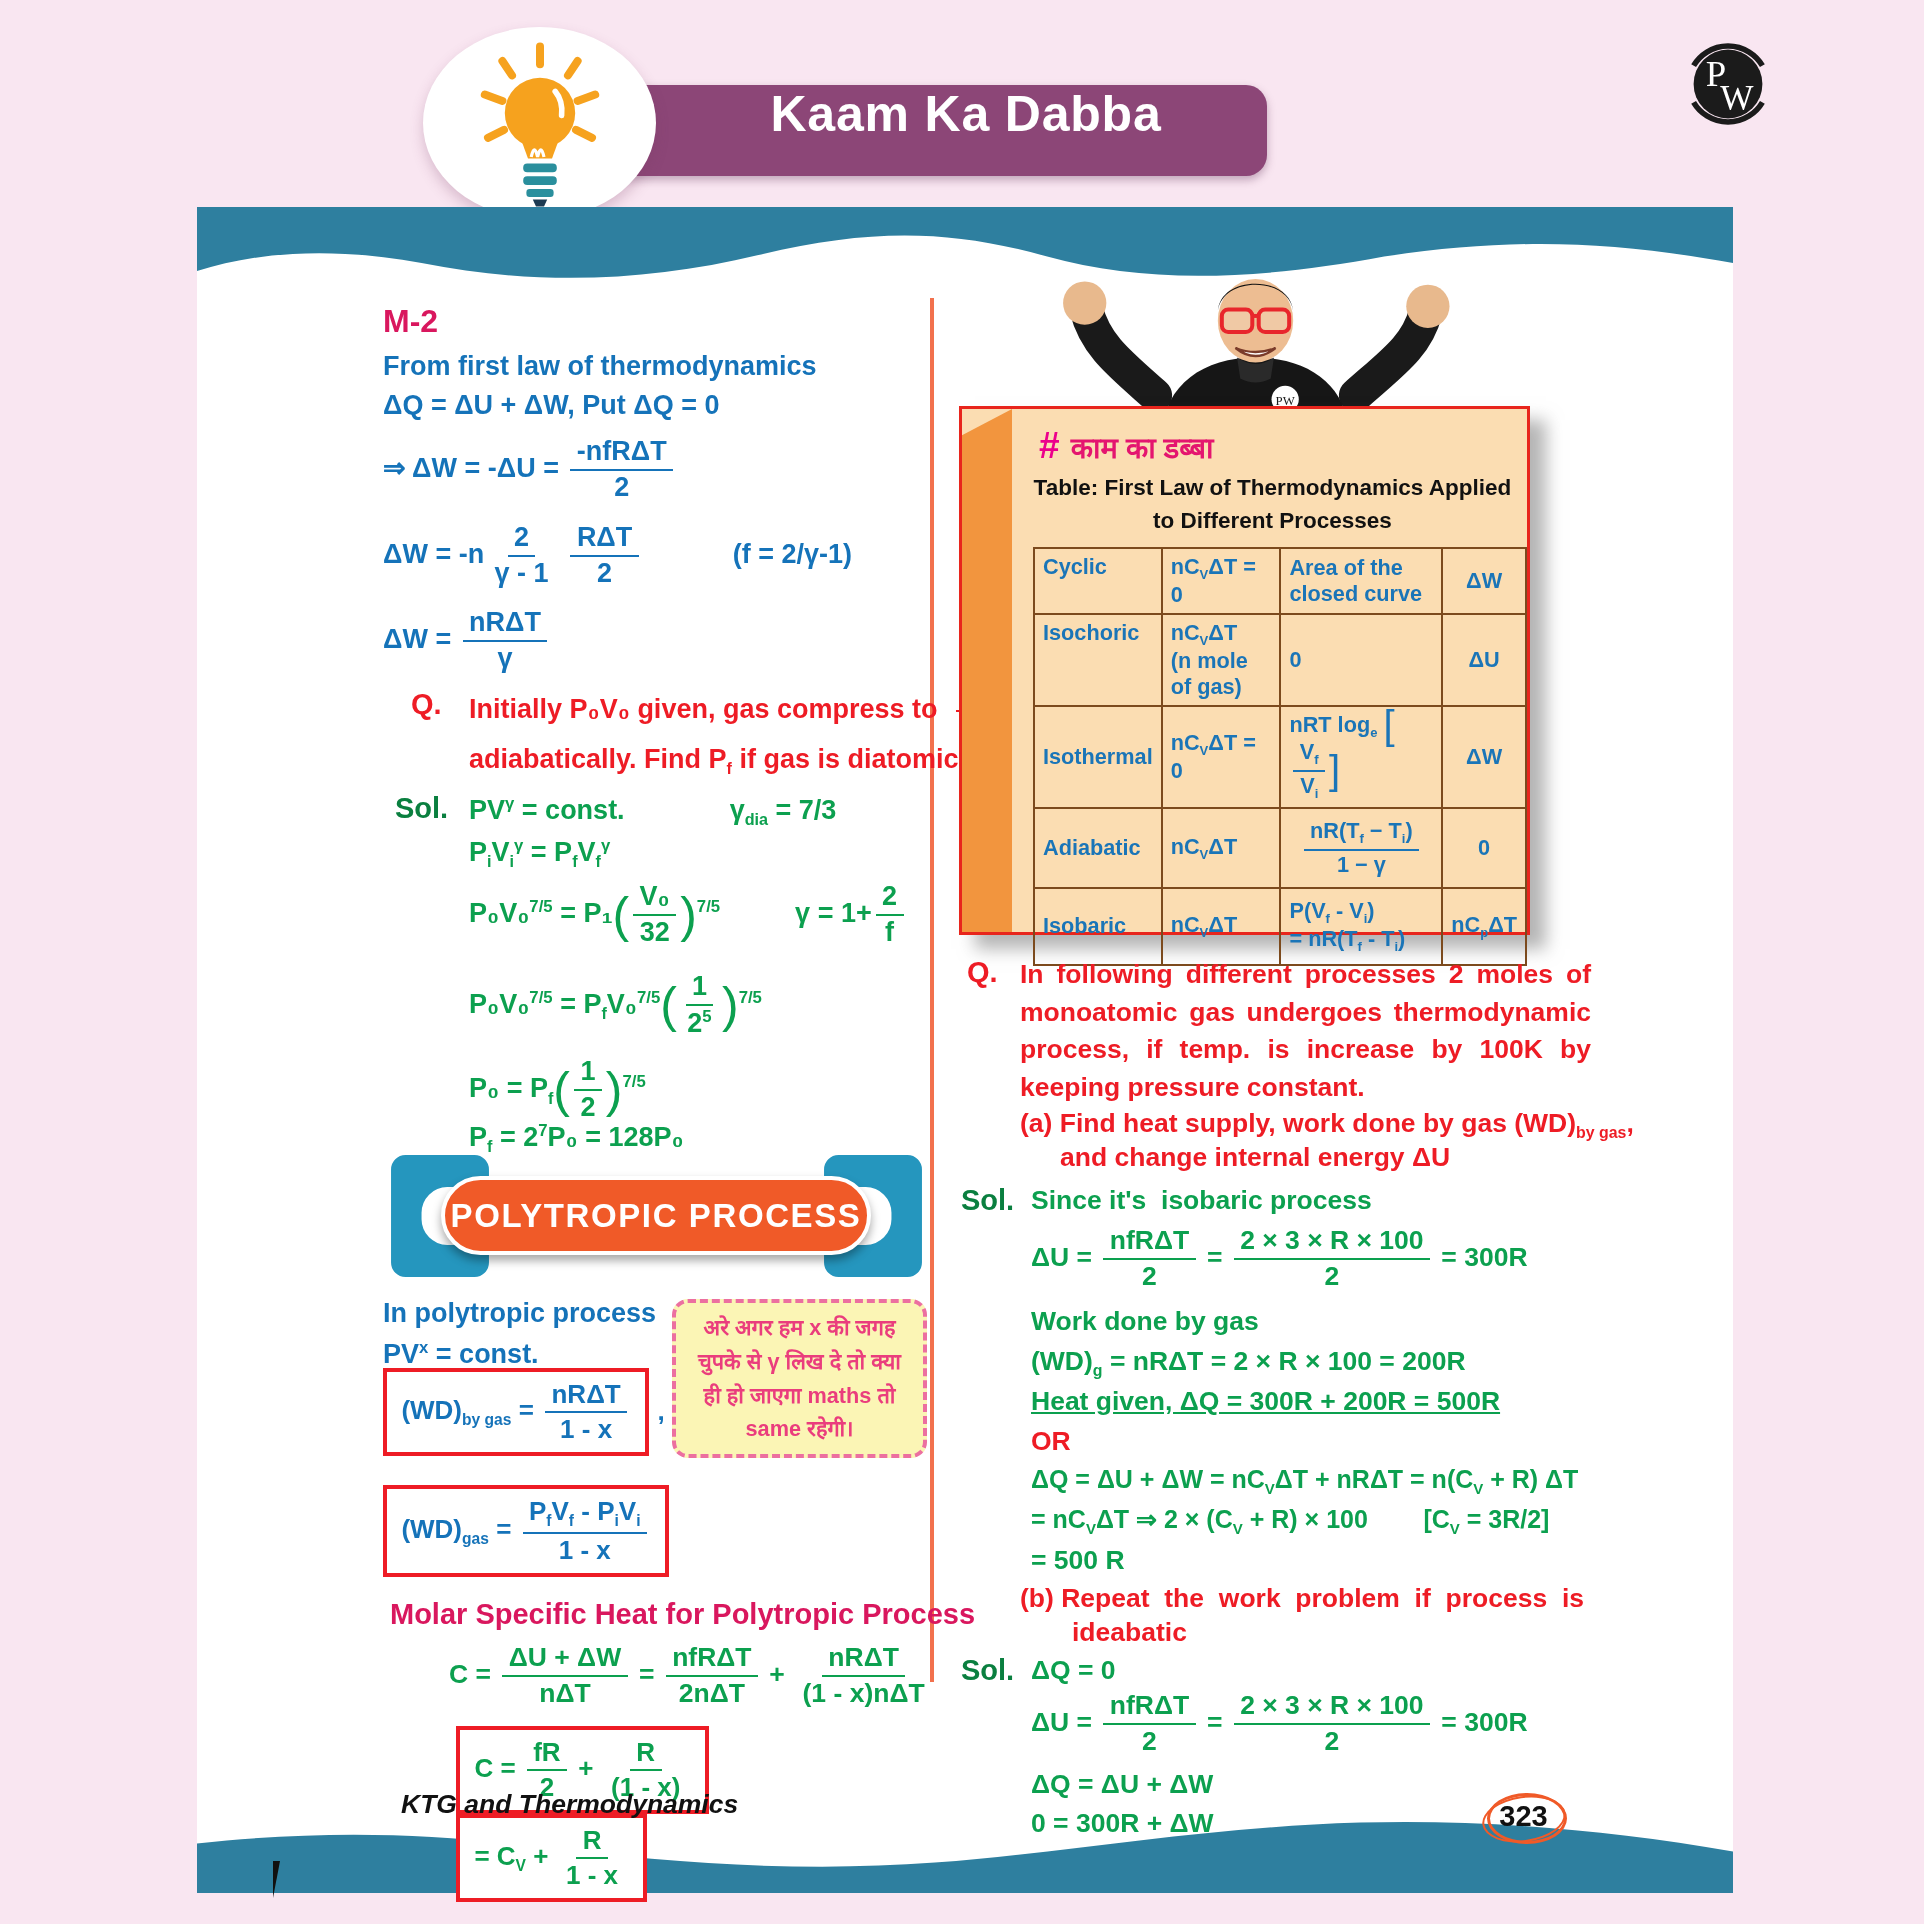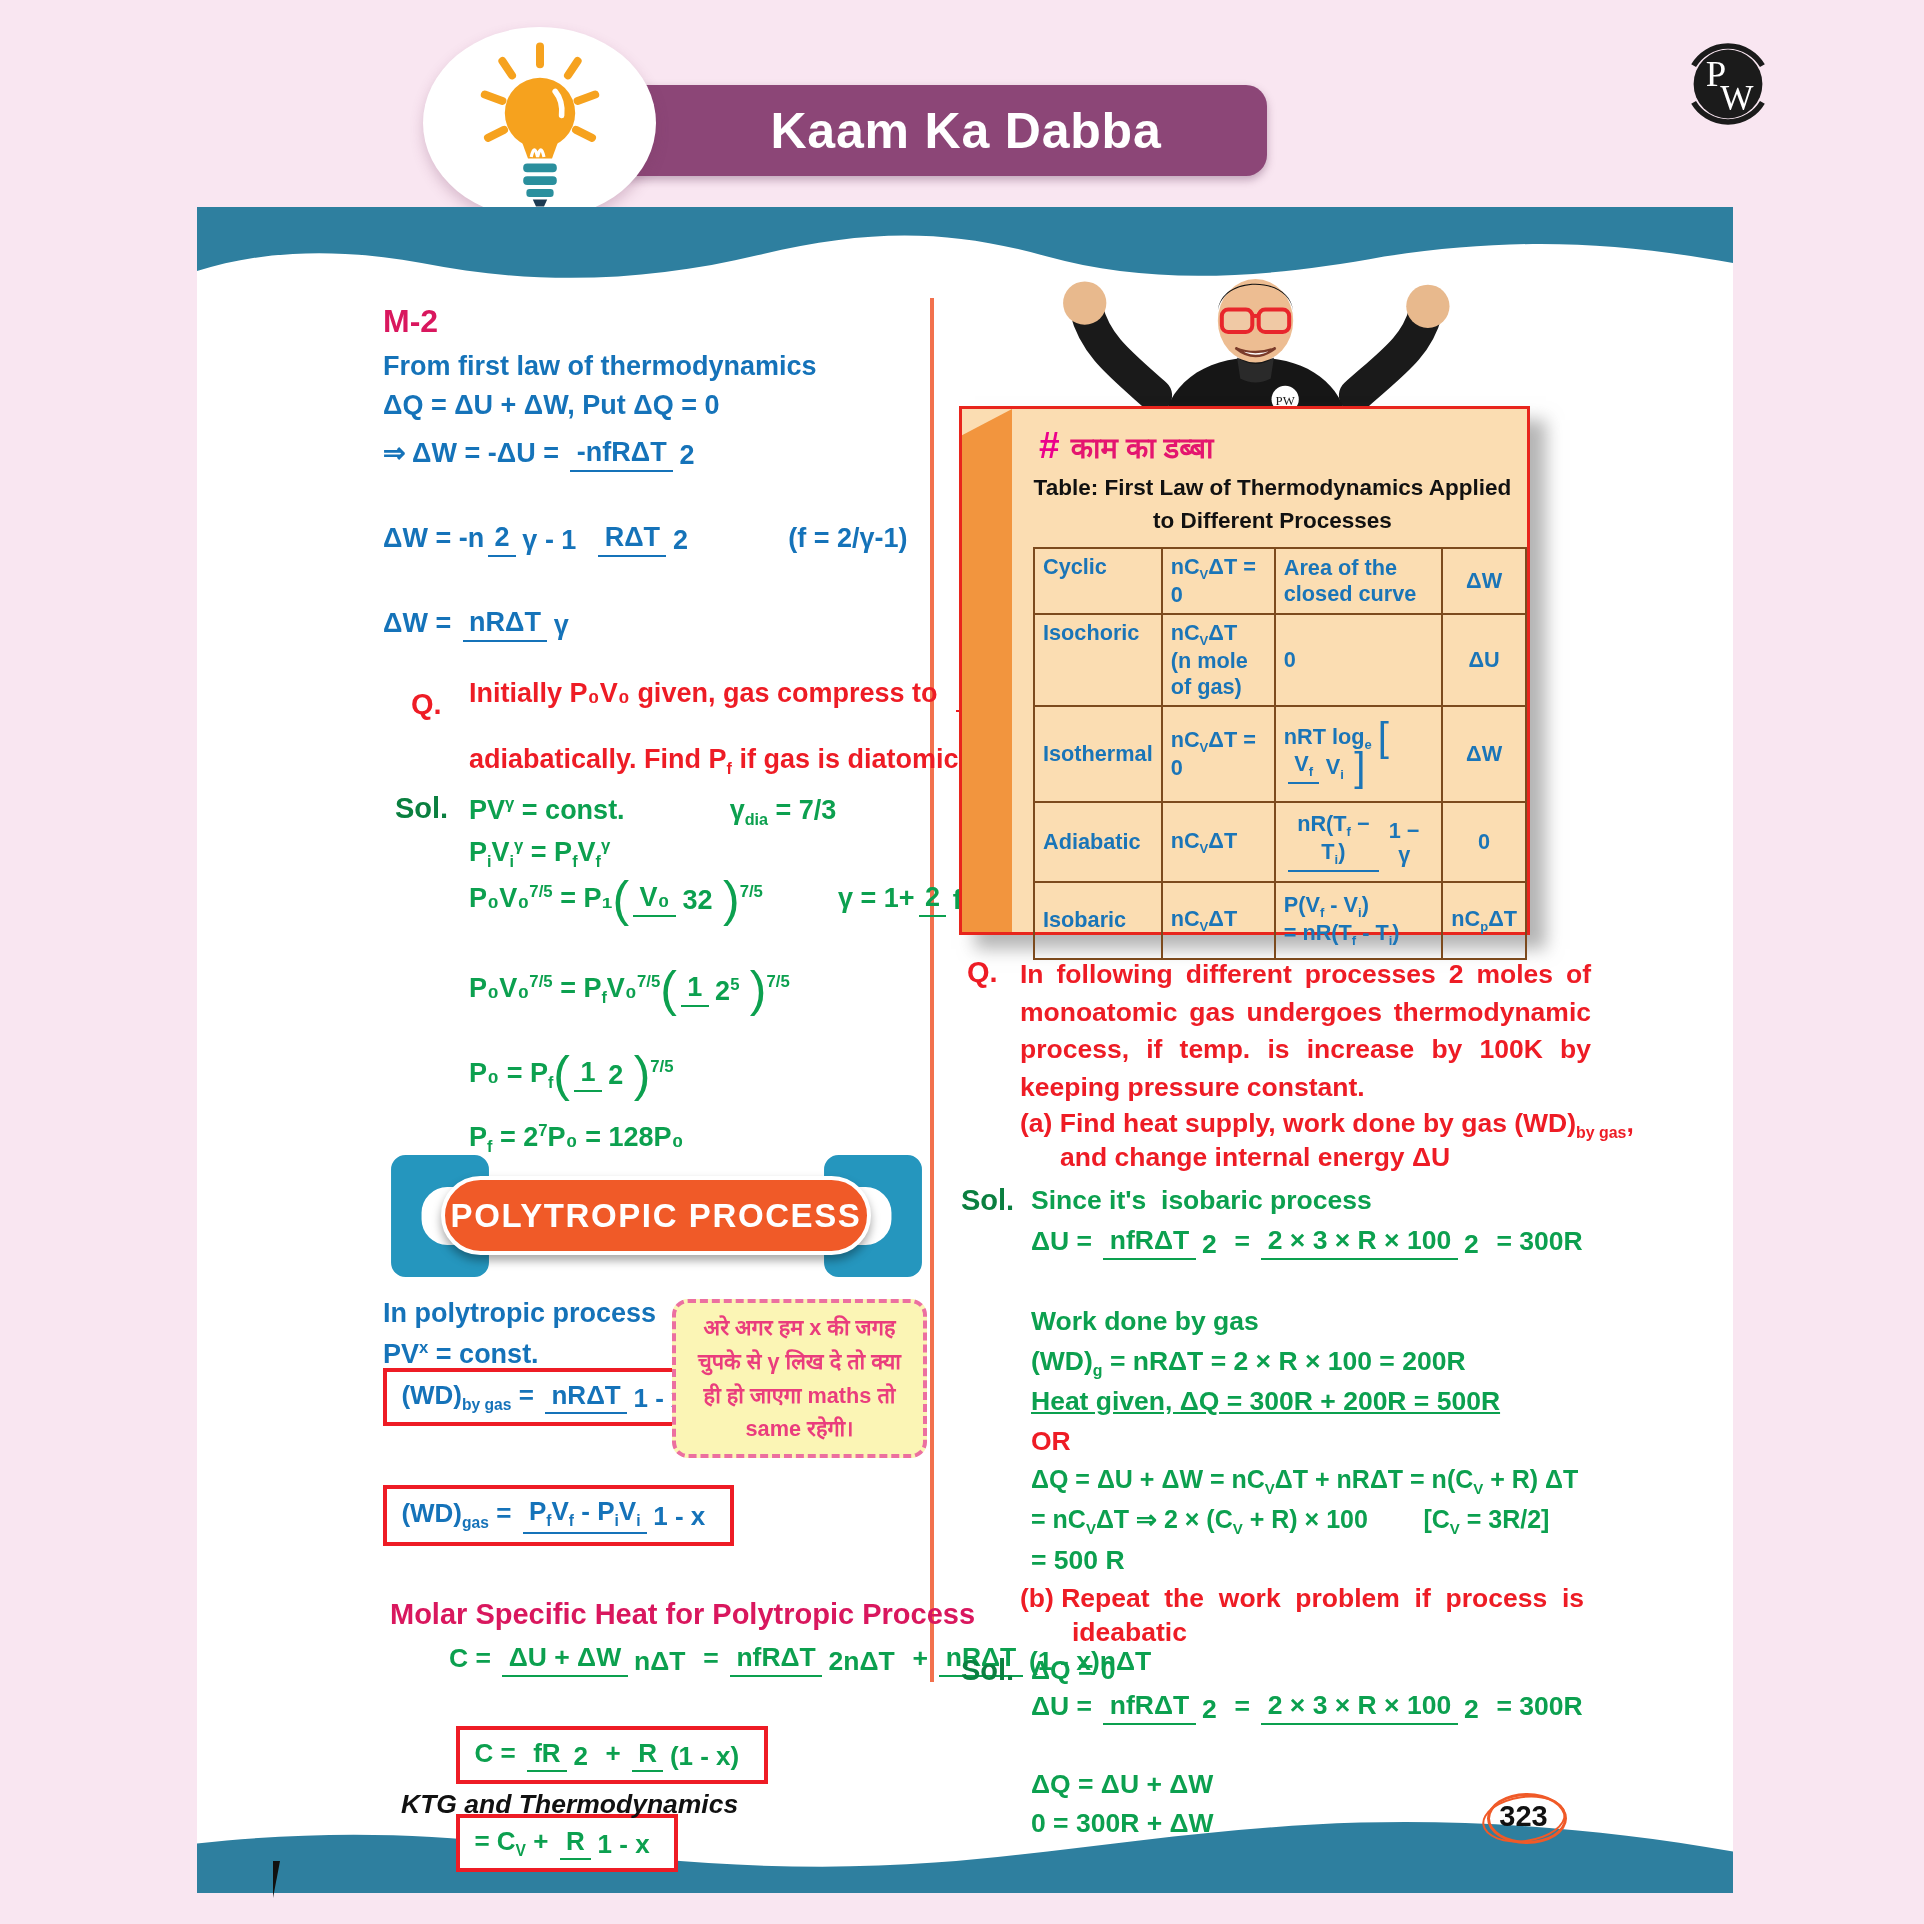--- a/index.html
+++ b/index.html
@@ -5,35 +5,35 @@
   html,body{margin:0;padding:0;}
   body{background:#f9e6f1;font-family:"Liberation Sans", sans-serif;}
   .canvas{position:relative;width:1925px;height:1925px;background:#f9e6f1;overflow:hidden;}
   .abs{position:absolute;}
 
   
   .page{position:absolute;left:197px;top:207px;width:1536px;height:1686px;background:#ffffff;}
   .divider{position:absolute;left:930px;top:298px;width:4px;height:1384px;background:#f2714d;}
 
   
-  .hdr-pill{position:absolute;left:525px;top:85px;width:742px;height:91px;background:#8c4677;border-radius:21px;box-shadow:0 4px 8px rgba(90,40,80,.35);display:flex;align-items:center;justify-content:center;padding-left:140px;box-sizing:border-box;}
+  .hdr-pill{position:absolute;left:525px;top:85px;width:742px;height:91px;background:#8c4677;border-radius:21px;box-shadow:0 4px 8px rgba(90,40,80,.35);display:flex;align-items:flex-start;justify-content:center;padding-left:140px;box-sizing:border-box;}
   .hdr-pill span{color:#fff;font-size:50px;font-weight:bold;letter-spacing:0.8px;}
   .hdr-oval{position:absolute;left:423px;top:27px;width:233px;height:192px;background:#fff;border-radius:50%;box-shadow:0 6.4px 13px rgba(120,60,100,.25);display:flex;align-items:center;justify-content:center;}
 
   
   .blue{color:#1573b9;}
   .green{color:#0ca04f;}
   .red{color:#ee1c25;}
   .pink{color:#d9175e;}
   .fline{white-space:pre;display:block;font-weight:600;}
   .sz34{font-size:27px;} .sz33{font-size:26.5px;} .sz31{font-size:25px;}
   .lbl{font-weight:bold;font-size:29px;}
   .lblg{color:#0a7f3f;}
 
-  .frac{display:inline-flex;flex-direction:row;align-items:center;vertical-align:middle;margin:0 4px;text-align:center;}
+  .frac{display:inline-flex;flex-direction:column;align-items:center;vertical-align:middle;margin:0 4px;text-align:center;}
   .frac .num{display:block;padding:0 6.4px 2.4px;border-bottom:2.4px solid currentColor;line-height:1.1;}
   .frac .den{display:block;padding:2.4px 6.4px 0;line-height:1.1;}
   sub{font-size:.6em;} sup{font-size:.62em;}
   .bigp{font-size:1.85em;line-height:.7;vertical-align:middle;font-weight:300;}
 
   .redbox{border:4px solid #ee1c25;padding:8px 14.4px;display:inline-block;background:#fff;}
 
   
   .banner{position:absolute;left:391px;top:1155px;width:531px;height:122px;}
   .bracket{position:absolute;top:0;width:98px;height:122px;}

